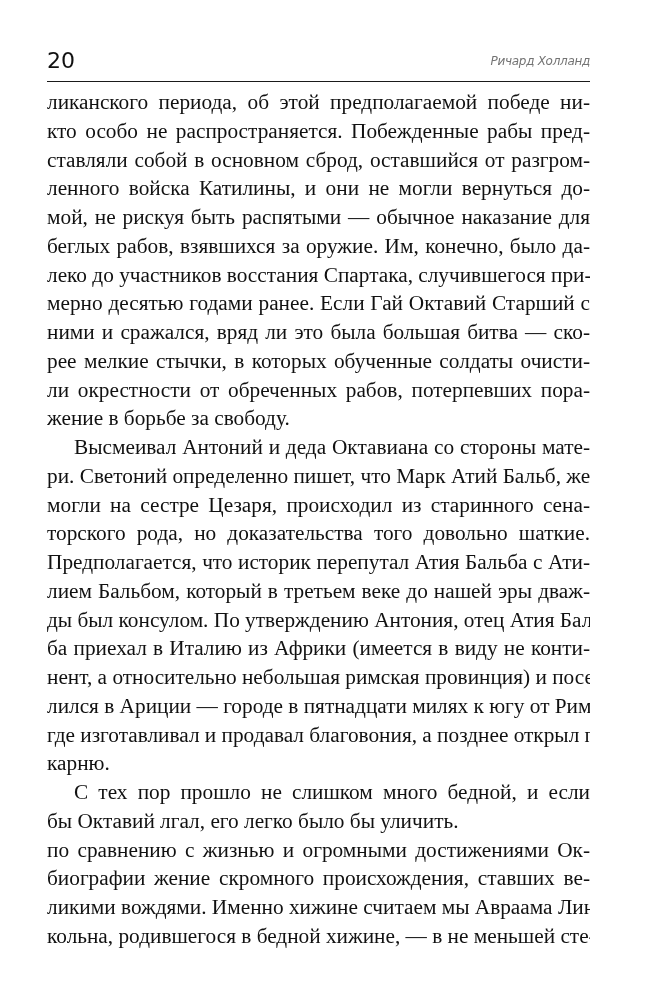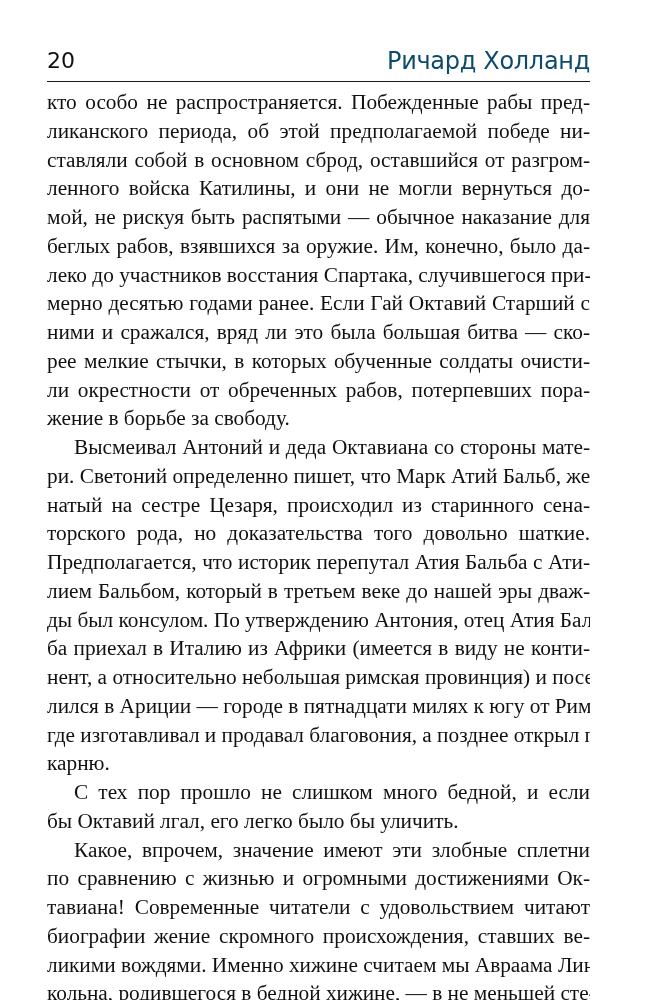--- a/index.html
+++ b/index.html
@@ -3,65 +3,63 @@
 <meta charset="utf-8">
 <style>
   html, body { margin: 0; padding: 0; background: #ffffff; }
   body { width: 648px; height: 1000px; position: relative; overflow: hidden; }
   .page { position: absolute; left: 47px; top: 46px; width: 543px; }
   .header {
     display: flex; justify-content: space-between; align-items: flex-end;
     height: 27px; border-bottom: 1.5px solid #1a1a1a; padding-bottom: 8px;
   }
   .page-number { font-family: "DejaVu Sans", sans-serif; font-size: 22px; color: #111; line-height: 24px; }
-  .running-title { font-family: "DejaVu Sans", sans-serif; font-size: 24px; color: #0c4a6e; line-height: 24px; letter-spacing: -0.3px; }
+  .running-title { font-family: "DejaVu Sans", sans-serif; font-style: italic; font-size: 12px; color: #737373; line-height: 24px; letter-spacing: -0.3px; }
   .body-text { margin-top: 6px; }
   .line {
     font-family: "Liberation Serif", serif; font-size: 21.3px; color: #111;
     height: 28.75px; line-height: 28.75px; white-space: nowrap;
     text-align: justify; text-align-last: justify; overflow: hidden;
   }
   .line.indent { padding-left: 27px; }
   .line.last { text-align-last: left; }
 </style>
 </head>
 <body>
 
 <div class="page">
   <div class="header">
     <span class="page-number">20</span>
     <span class="running-title">Ричард Холланд</span>
   </div>
   <div class="body-text" id="body-text">
+      <div class="line">ликанского периода, об этой предполагаемой победе ни-</div>
       <div class="line">кто особо не распространяется. Побежденные рабы пред-</div>
-      <div class="line">ликанского периода, об этой предполагаемой победе ни-</div>
       <div class="line">ставляли собой в основном сброд, оставшийся от разгром-</div>
       <div class="line">ленного войска Катилины, и они не могли вернуться до-</div>
       <div class="line">мой, не рискуя быть распятыми — обычное наказание для</div>
       <div class="line">беглых рабов, взявшихся за оружие. Им, конечно, было да-</div>
       <div class="line">леко до участников восстания Спартака, случившегося при-</div>
       <div class="line">мерно десятью годами ранее. Если Гай Октавий Старший с</div>
       <div class="line">ними и сражался, вряд ли это была большая битва — ско-</div>
       <div class="line">рее мелкие стычки, в которых обученные солдаты очисти-</div>
       <div class="line">ли окрестности от обреченных рабов, потерпевших пора-</div>
       <div class="line last">жение в борьбе за свободу.</div>
       <div class="line indent">Высмеивал Антоний и деда Октавиана со стороны мате-</div>
       <div class="line">ри. Светоний определенно пишет, что Марк Атий Бальб, же-</div>
-      <div class="line">натый на сестре Цезаря, происходил из старинного сена-</div>
+      <div class="line">могли на сестре Цезаря, происходил из старинного сена-</div>
       <div class="line">торского рода, но доказательства того довольно шаткие.</div>
       <div class="line">Предполагается, что историк перепутал Атия Бальба с Ати-</div>
       <div class="line">лием Бальбом, который в третьем веке до нашей эры дваж-</div>
       <div class="line">ды был консулом. По утверждению Антония, отец Атия Баль-</div>
       <div class="line">ба приехал в Италию из Африки (имеется в виду не конти-</div>
       <div class="line">нент, а относительно небольшая римская провинция) и посе-</div>
       <div class="line">лился в Ариции — городе в пятнадцати милях к югу от Рима,</div>
       <div class="line">где изготавливал и продавал благовония, а позднее открыл пе-</div>
       <div class="line last">карню.</div>
       <div class="line indent">С тех пор прошло не слишком много бедной, и если</div>
       <div class="line last">бы Октавий лгал, его легко было бы уличить.</div>
-      <div class="line indent">Какое, впрочем, значение имеют эти злобные сплетни</div>
       <div class="line">по сравнению с жизнью и огромными достижениями Ок-</div>
-      <div class="line">тавиана! Современные читатели с удовольствием читают</div>
       <div class="line">биографии жение скромного происхождения, ставших ве-</div>
       <div class="line">ликими вождями. Именно хижине считаем мы Авраама Лин-</div>
       <div class="line">кольна, родившегося в бедной хижине, — в не меньшей сте-</div>
     </div>
 </div>
 
 </body></html>

